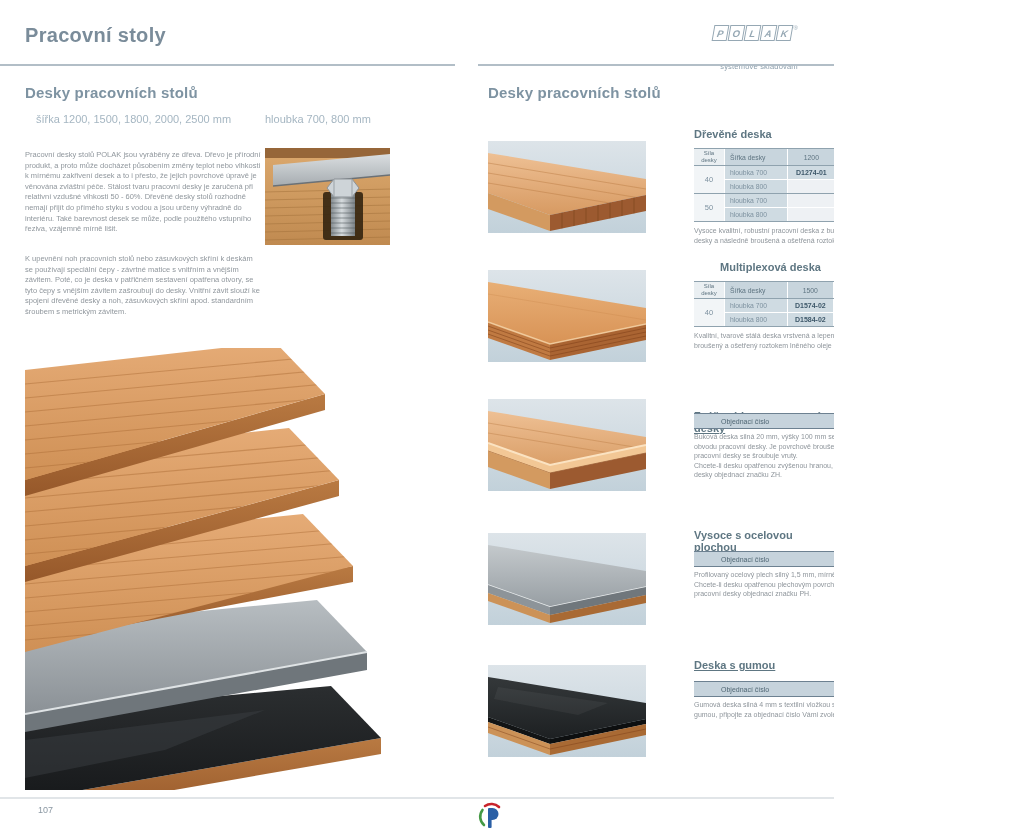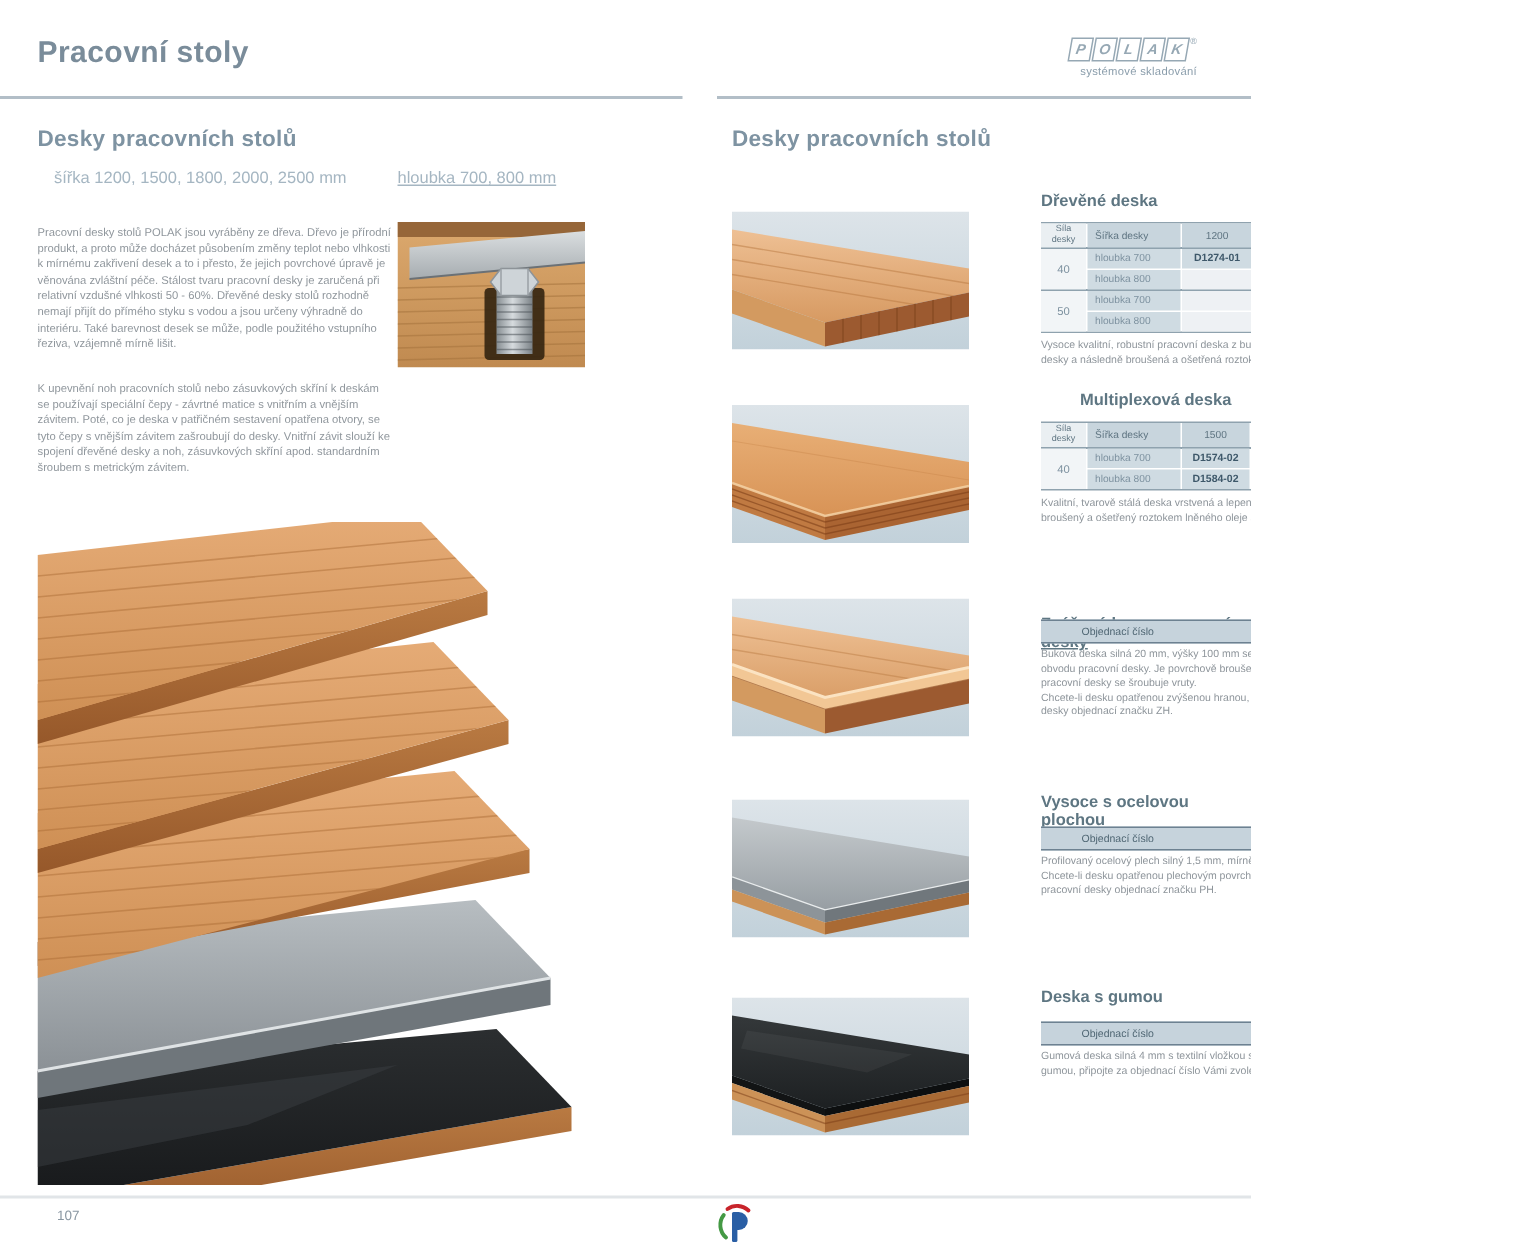--- a/index.html
+++ b/index.html
@@ -43,21 +43,21 @@
   .ocode  { color:#2f4d5e; font-weight:bold; margin-left:20px; }
 
   
   .brand { position:absolute; right:36px; top:22px; text-align:right; }
   .brand-letters { display:inline-flex; gap:1px; }
   .lbox { display:inline-flex; align-items:center; justify-content:center;
           width:13px; height:14px; border:1.4px solid #96a8b4; color:#96a8b4;
           font-size:9.5px; font-weight:bold; font-style:italic;
           transform:skewX(-10deg); }
   .reg { font-size:6px; color:#96a8b4; vertical-align:top; margin-left:1px; }
-  .brand-tagline { font-size:7.5px; color:#8a9dab; margin-top:2px; letter-spacing:.2px; }
+  .brand-tagline { font-size:7.5px; color:#8a9dab; margin-top:21px; letter-spacing:.2px; }
 
   
   .side-tab { position:absolute; left:997px; top:56px; width:27px; height:306px; background:#dbe2e8; }
   .side-tab-label { position:absolute; left:1001px; top:228px; height:95px; width:18px;
                     writing-mode:vertical-rl; transform:rotate(180deg);
                     font-size:8.5px; font-weight:bold; color:#8899a7; letter-spacing:.3px;
                     display:flex; align-items:center; }
 
   
   .footer-line { position:absolute; left:0; top:797px; width:1024px; height:2px; background:#e1e5e8; }
@@ -85,21 +85,21 @@
   </div>
 
   <div class="rule" style="left:0; top:64px; width:455px;"></div>
   <div class="rule" style="left:478px; top:64px; width:512px;"></div>
 
   <div class="side-tab"></div>
   <div class="side-tab-label">Pracovní stoly</div>
 
   <div class="section-heading" style="left:25px; top:84px;">Desky pracovních stolů</div>
   <div class="dim-line" style="left:36px; top:113px;">šířka 1200, 1500, 1800, 2000, 2500 mm</div>
-  <div class="dim-line" style="left:265px; top:113px;text-decoration:underline;">hloubka 700, 800 mm</div>
+  <div class="dim-line" style="left:265px; top:113px;">hloubka 700, 800 mm</div>
 
   <div class="body-text" style="left:25px; top:150px; width:236px;">Pracovní desky stolů POLAK jsou vyráběny ze dřeva. Dřevo je přírodní produkt, a proto může docházet působením změny teplot nebo vlhkosti k mírnému zakřivení desek a to i přesto, že jejich povrchové úpravě je věnována zvláštní péče. Stálost tvaru pracovní desky je zaručená při relativní vzdušné vlhkosti 50 - 60%. Dřevěné desky stolů rozhodně nemají přijít do přímého styku s vodou a jsou určeny výhradně do interiéru. Také barevnost desek se může, podle použitého vstupního řeziva, vzájemně mírně lišit.</div>
   <div class="body-text" style="left:25px; top:254px; width:236px;">K upevnění noh pracovních stolů nebo zásuvkových skříní k deskám se používají speciální čepy - závrtné matice s vnitřním a vnějším závitem. Poté, co je deska v patřičném sestavení opatřena otvory, se tyto čepy s vnějším závitem zašroubují do desky. Vnitřní závit slouží ke spojení dřevěné desky a noh, zásuvkových skříní apod. standardním šroubem s metrickým závitem.</div>
 
   <svg class="photo" style="left:265px; top:148px;" width="125" height="97" viewBox="0 0 125 97">
     <defs>
       <linearGradient id="sw-wood" x1="0" y1="0" x2="0" y2="1">
         <stop offset="0" stop-color="#dca96e"></stop>
           <stop offset="1" stop-color="#c08a50"></stop>
       </linearGradient>
@@ -437,21 +437,21 @@
     <polygon points="0,52 62,74 62,79 0,57" fill="#121415"></polygon>
     <polygon points="62,74 158,54 158,59 62,79" fill="#0d0f10"></polygon>
     <polygon points="0,57 62,79 62,90 0,68" fill="#cc9257"></polygon>
     <polygon points="62,79 158,59 158,70 62,90" fill="#a96a34"></polygon>
     <g stroke="#7a3c16" stroke-width="0.9" opacity="0.5">
       <line x1="0" y1="62" x2="62" y2="84"></line>
         <line x1="62" y1="84" x2="158" y2="64"></line>
     </g>
   </svg>
 
-  <div class="prod-title" style="left:694px; top:659px;">Deska s gumou</div>
+  <div class="prod-title" style="left:694px; top:659px;text-decoration:underline;">Deska s gumou</div>
   <div class="otable" style="left:694px; top:681px;">
     <span class="olabel">Objednací číslo</span>
     <span class="ocode">GH</span>
   </div>
   <div class="prod-desc" style="left:694px; top:700px; width:300px;">Gumová deska silná 4 mm s textilní vložkou se na pracovní desky lepí. Chcete-li desku opatřit gumou, připojte za objednací číslo Vámi zvolené pracovní desky objednací značku GH.</div>
 
   <div class="footer-line"></div>
   <div class="page-num" style="left:38px;">107</div>
   <div class="page-num" style="left:958px;font-style:italic;">108</div>
 

